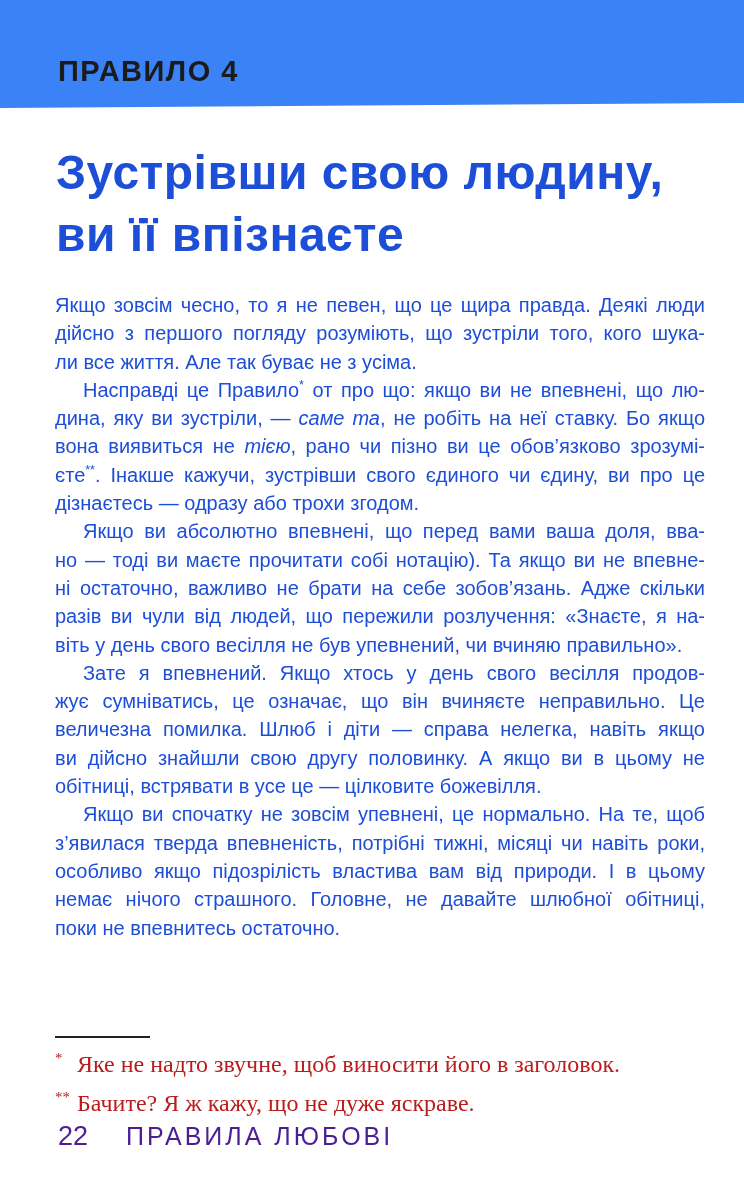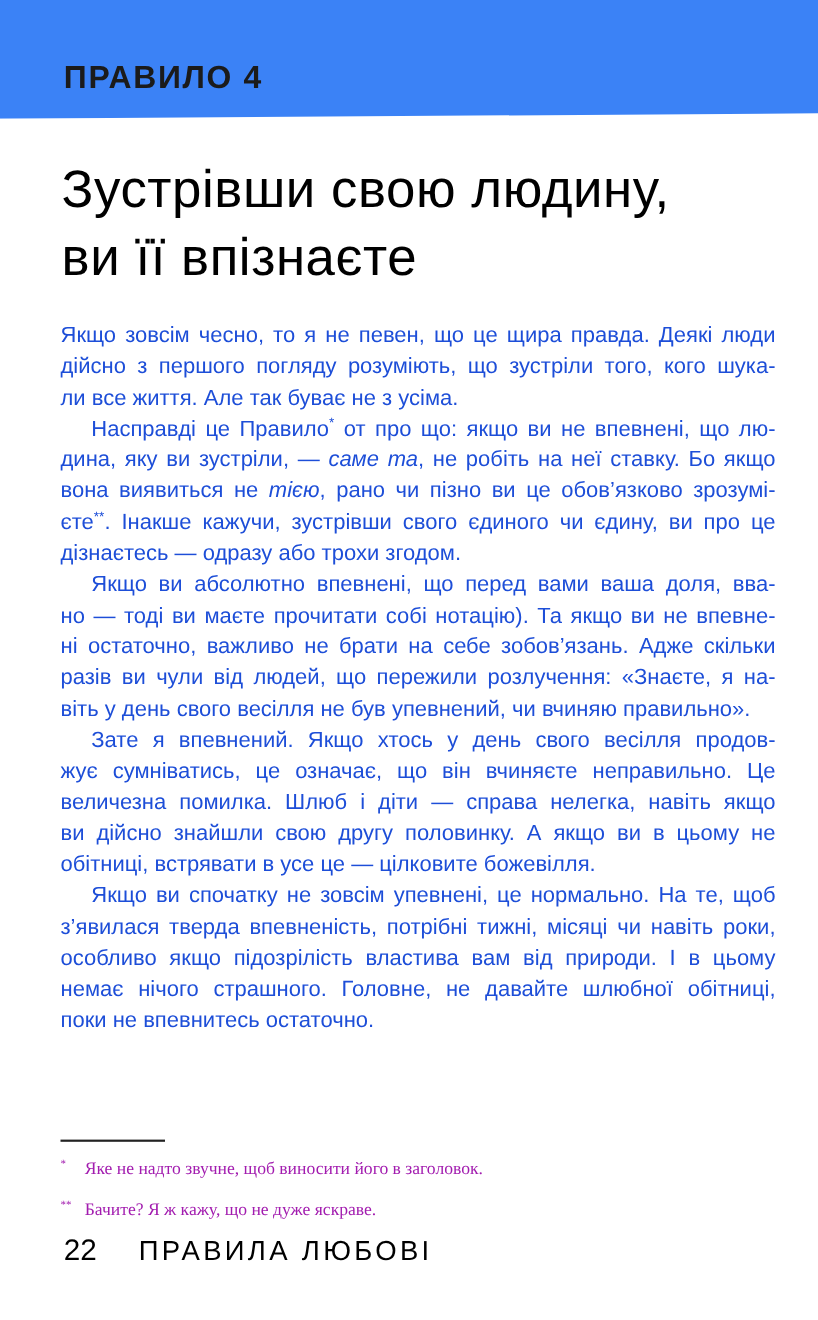--- a/index.html
+++ b/index.html
@@ -22,22 +22,22 @@
     position: absolute; left: 58px; top: 55px;
     font-family: "Liberation Sans", sans-serif;
     font-weight: 700; font-size: 29px; letter-spacing: 1.5px;
     color: #1b1b1b;
   }
 
   
   .title {
     position: absolute; left: 56px; top: 142px; margin: 0;
     font-family: "Liberation Sans", sans-serif;
-    font-weight: 400; font-size: 48px; line-height: 62px;
-    letter-spacing: 0.5px; color: #000000;
+    font-weight: 700; font-size: 48px; line-height: 62px;
+    letter-spacing: 0.5px; color: #1d4ed8;
   }
   .title-line { display: block; }
 
   
   .bodytext {
     position: absolute; left: 55px; top: 291px; width: 650px;
     font-family: Liberation Sans, sans-serif;
     font-size: 20px; line-height: 28.3px;
     color: #1d4ed8;
   }
@@ -53,31 +53,31 @@
   sup { font-size: 62%; line-height: 0; }
 
   
   .fn-divider {
     position: absolute; left: 55px; top: 1036px; width: 95px;
     border-top: 2px solid #222222;
   }
   .footnotes {
     position: absolute; left: 55px; top: 1042px; width: 650px;
     font-family: "Liberation Serif", serif;
-    font-size: 16px; line-height: 33px; color: #a21caf;
+    font-size: 24px; line-height: 33px; color: #b91c1c;
   }
   .fn { white-space: nowrap; }
   .fn-marker { display: inline-block; min-width: 22px; font-size: 62%; vertical-align: super; }
 
   
   .footer {
     position: absolute; left: 58px; top: 1121px;
     display: flex; align-items: baseline; gap: 38px;
     font-family: "Liberation Sans", sans-serif;
-    color: #000000;
+    color: #4c1d95;
   }
   .pagenum { font-size: 27px; font-weight: 400; }
   .runtitle { font-size: 25px; font-weight: 400; letter-spacing: 3px; }
 </style>
 </head>
 <body>
 
 <div class="page">
 
   <div class="band">

